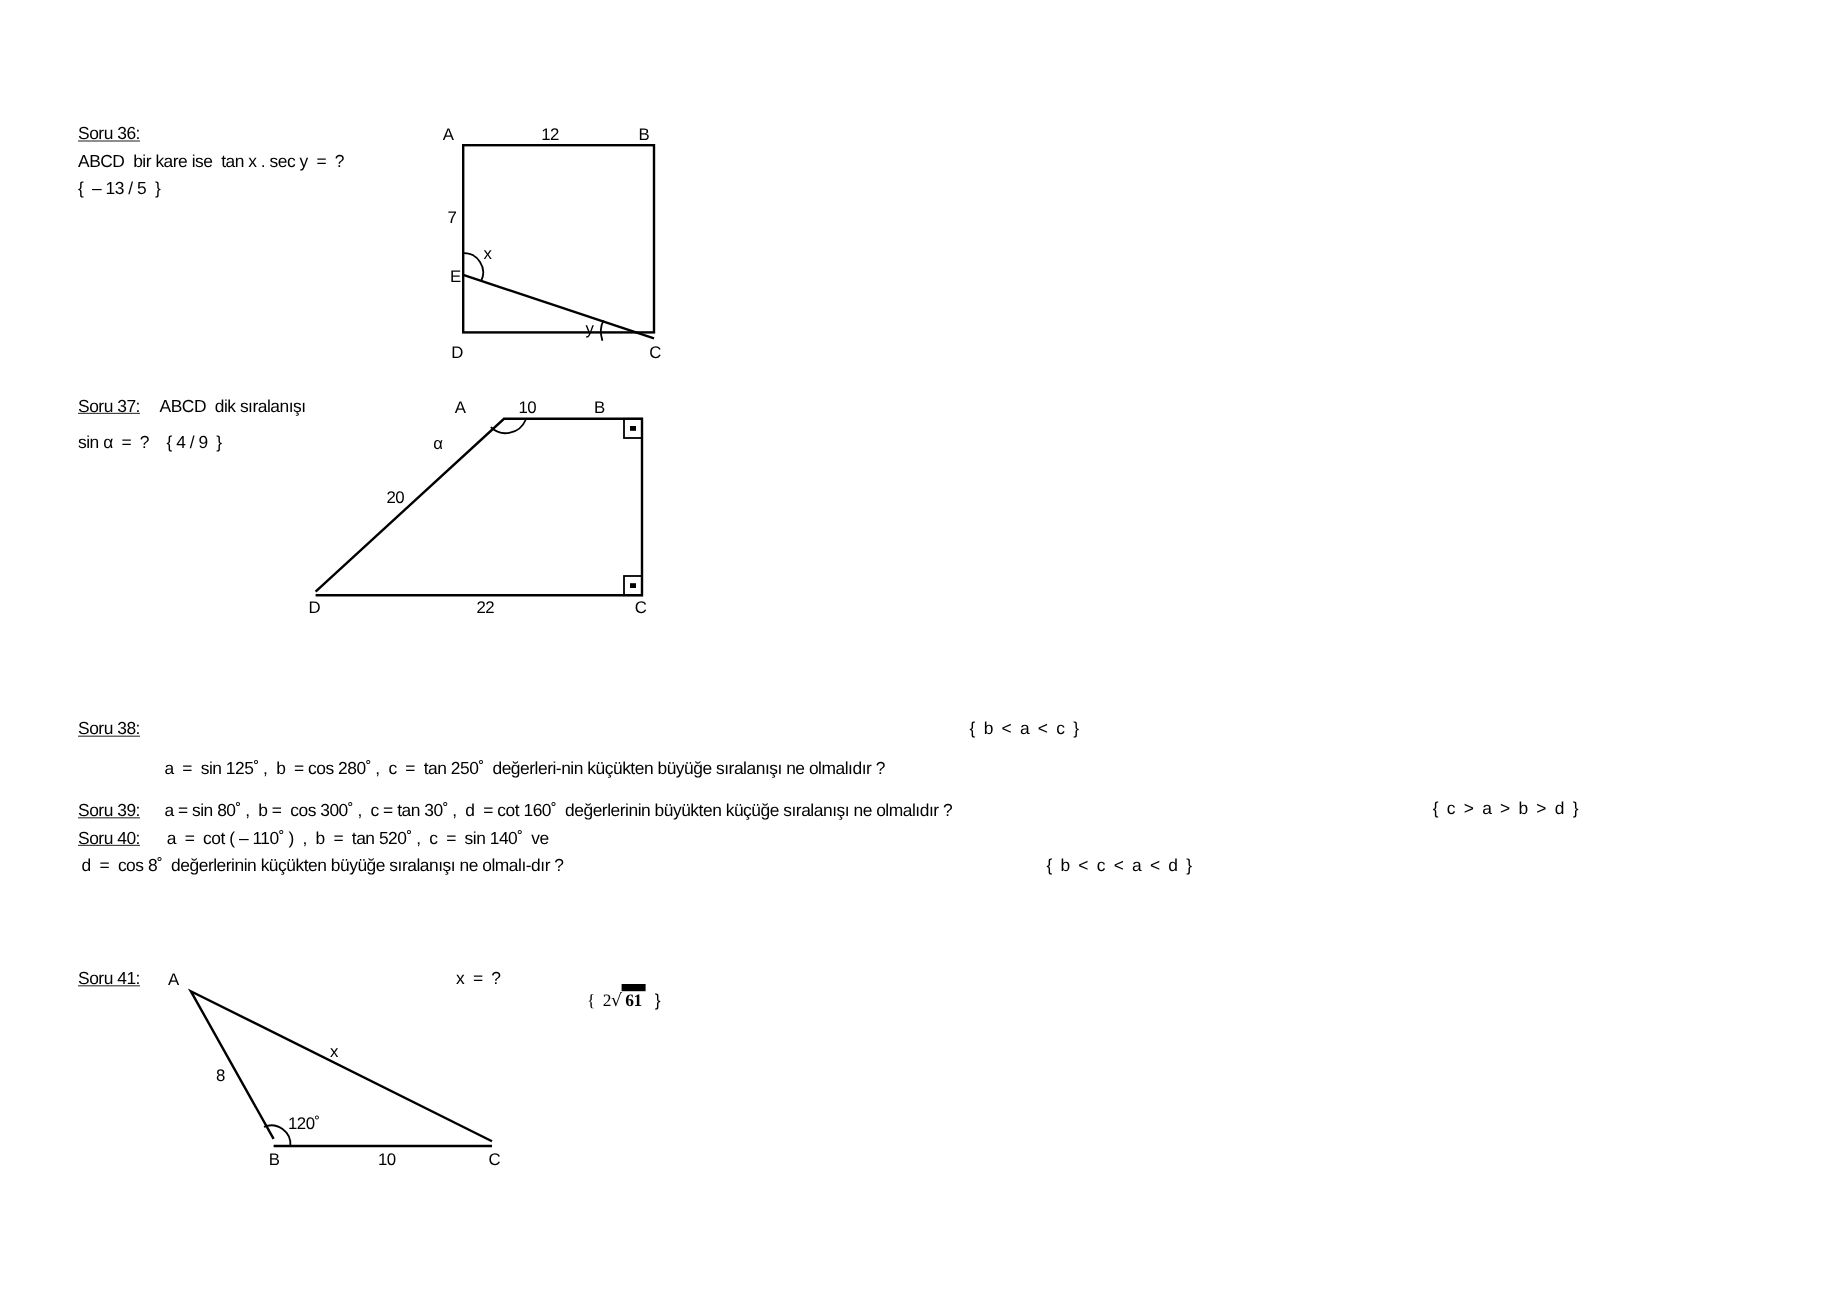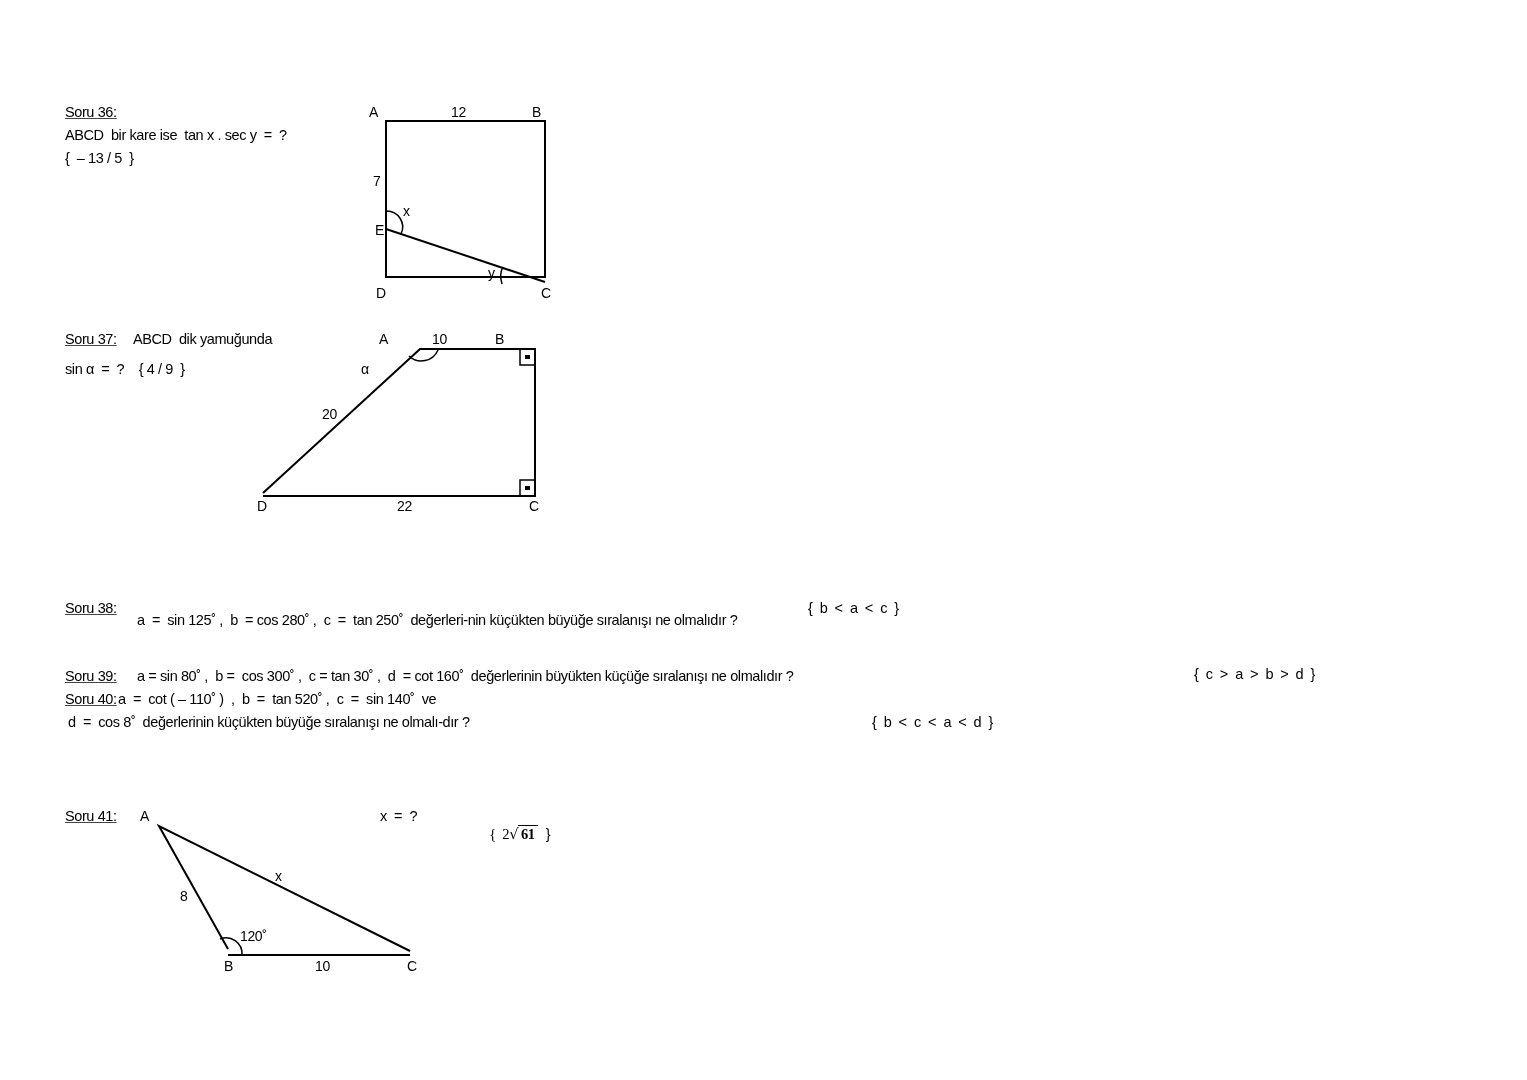--- a/index.html
+++ b/index.html
@@ -12,40 +12,40 @@
   .serif { font-family: "Liberation Serif", serif; font-weight: bold; }
 </style>
 </head>
 <body>
 
 <div class="t u" style="left:65px;top:103px">Soru 36:</div>
 <div class="t" style="left:65px;top:126px">ABCD  bir kare ise  tan x . sec y  =  ?</div>
 <div class="t" style="left:65px;top:149px">{  – 13 / 5  }</div>
 
 <div class="t u" style="left:65px;top:330px">Soru 37:</div>
-<div class="t" style="left:133px;top:330px">ABCD  dik yamuğunda</div>
+<div class="t" style="left:133px;top:330px">ABCD  dik sıralanışı</div>
 <div class="t" style="left:65px;top:360px">sin α  =  ?    { 4 / 9  }</div>
 
 <div class="t u" style="left:65px;top:599px">Soru 38:</div>
-<div class="t" style="left:137px;top:611px">a  =  sin 125˚ ,  b  = cos 280˚ ,  c  =  tan 250˚  değerleri-nin küçükten büyüğe sıralanışı ne olmalıdır ?</div>
+<div class="t" style="left:137px;top:632px">a  =  sin 125˚ ,  b  = cos 280˚ ,  c  =  tan 250˚  değerleri-nin küçükten büyüğe sıralanışı ne olmalıdır ?</div>
 <div class="t" style="left:808px;top:599px">{  b  &lt;  a  &lt;  c  }</div>
 
 <div class="t u" style="left:65px;top:667px">Soru 39:</div>
 <div class="t" style="left:137px;top:667px">a = sin 80˚ ,  b =  cos 300˚ ,  c = tan 30˚ ,  d  = cot 160˚  değerlerinin büyükten küçüğe sıralanışı ne olmalıdır ?</div>
 <div class="t" style="left:1194px;top:665px">{  c  &gt;  a  &gt;  b  &gt;  d  }</div>
 
 <div class="t u" style="left:65px;top:690px">Soru 40:</div>
-<div class="t" style="left:118px;top:690px">a  =  cot ( – 110˚ )  ,  b  =  tan 520˚ ,  c  =  sin 140˚  ve</div>
+<div class="t" style="left:139px;top:690px">a  =  cot ( – 110˚ )  ,  b  =  tan 520˚ ,  c  =  sin 140˚  ve</div>
 <div class="t" style="left:68px;top:713px">d  =  cos 8˚  değerlerinin küçükten büyüğe sıralanışı ne olmalı-dır ?</div>
 <div class="t" style="left:872px;top:713px">{  b  &lt;  c  &lt;  a  &lt;  d  }</div>
 
 <div class="t u" style="left:65px;top:807px">Soru 41:</div>
 <div class="t" style="left:380px;top:807px">x  =  ?</div>
 <div class="t" style="left:482px;top:807px">
-  <span class="serif" style="font-weight:normal">{  2</span><span style="font-family:'DejaVu Serif',serif">√</span><span class="serif" style="border-top:1px solid #000000;padding:0 3px">61</span><span style="margin-left:8px">}</span>
+  <span class="serif" style="font-weight:normal">{  2</span><span style="font-family:'DejaVu Serif',serif">√</span><span class="serif" style="border-top:6px solid #000000;padding:0 3px">61</span><span style="margin-left:8px">}</span>
 </div>
 
 <svg width="1527" height="1080" stroke="#000" fill="none" stroke-width="2">
 
   <g>
     <rect x="386" y="121" width="159" height="156"></rect>
     <line x1="386" y1="229" x2="545" y2="282"></line>
     <path d="M386 211 A 16 16 0 0 1 401 234" stroke-width="1.5"></path>
     <path d="M503 267 Q 499 274 502 284" stroke-width="1.5"></path>
     <g stroke="none" fill="#000">

